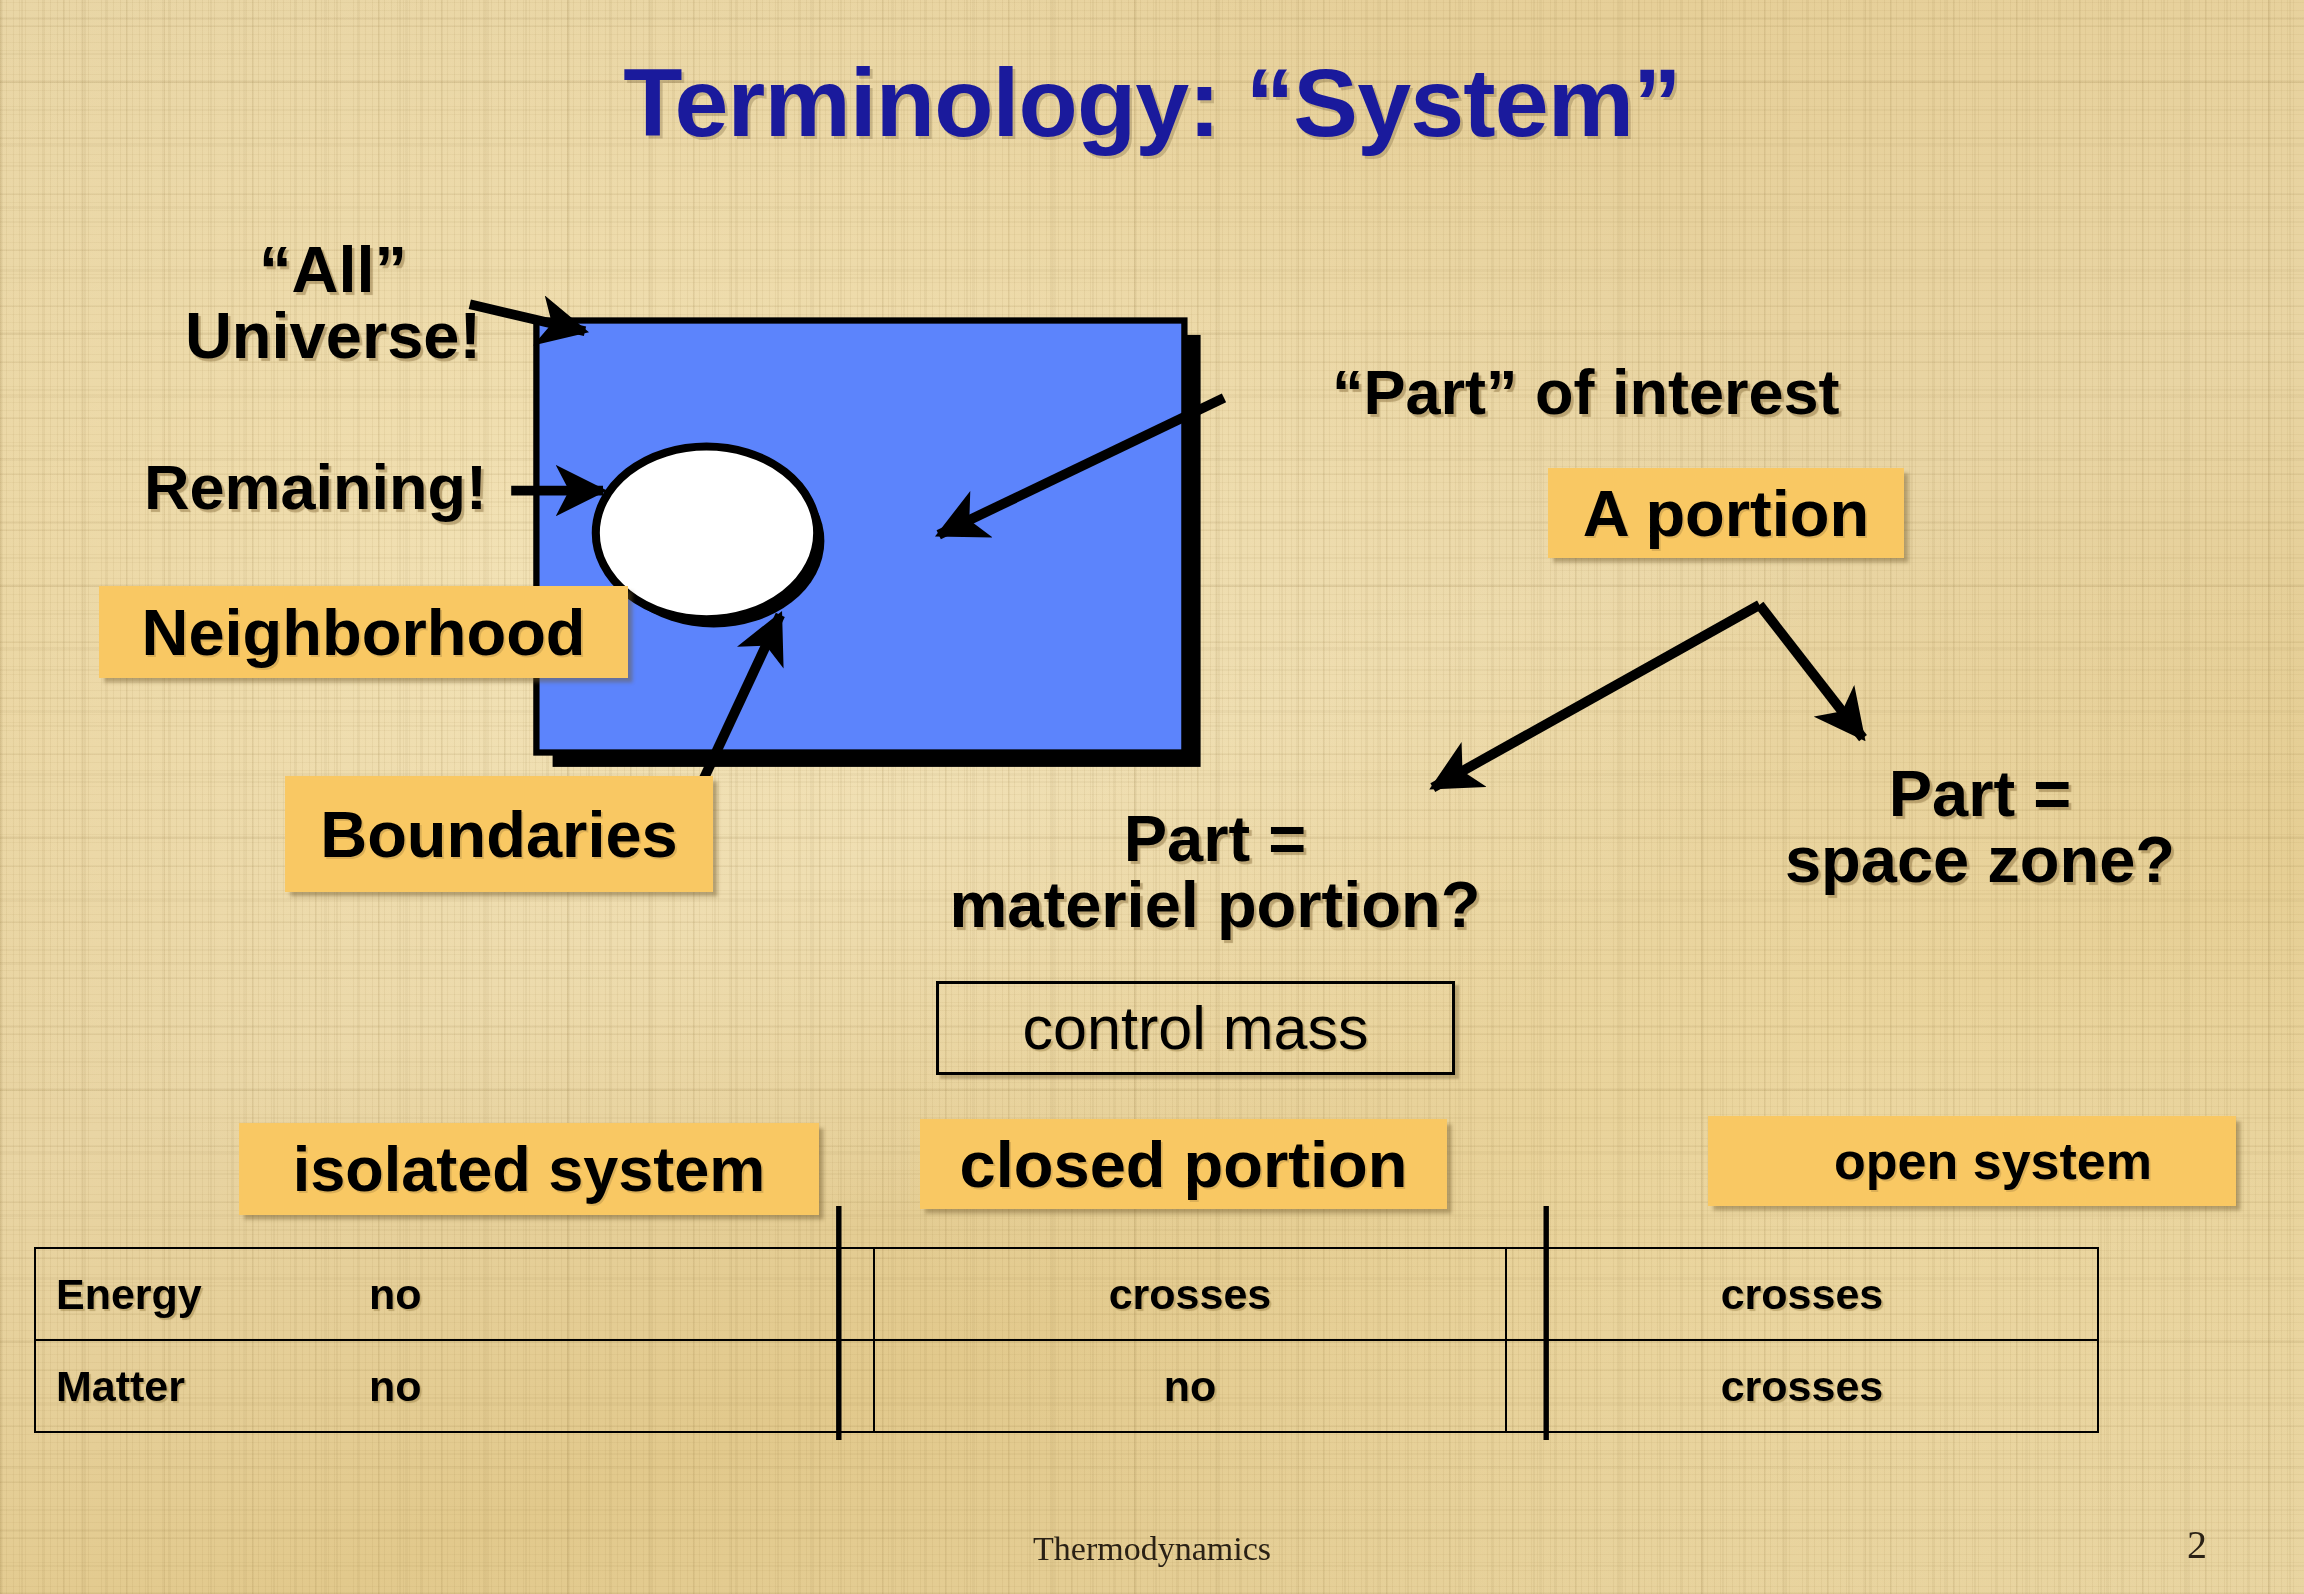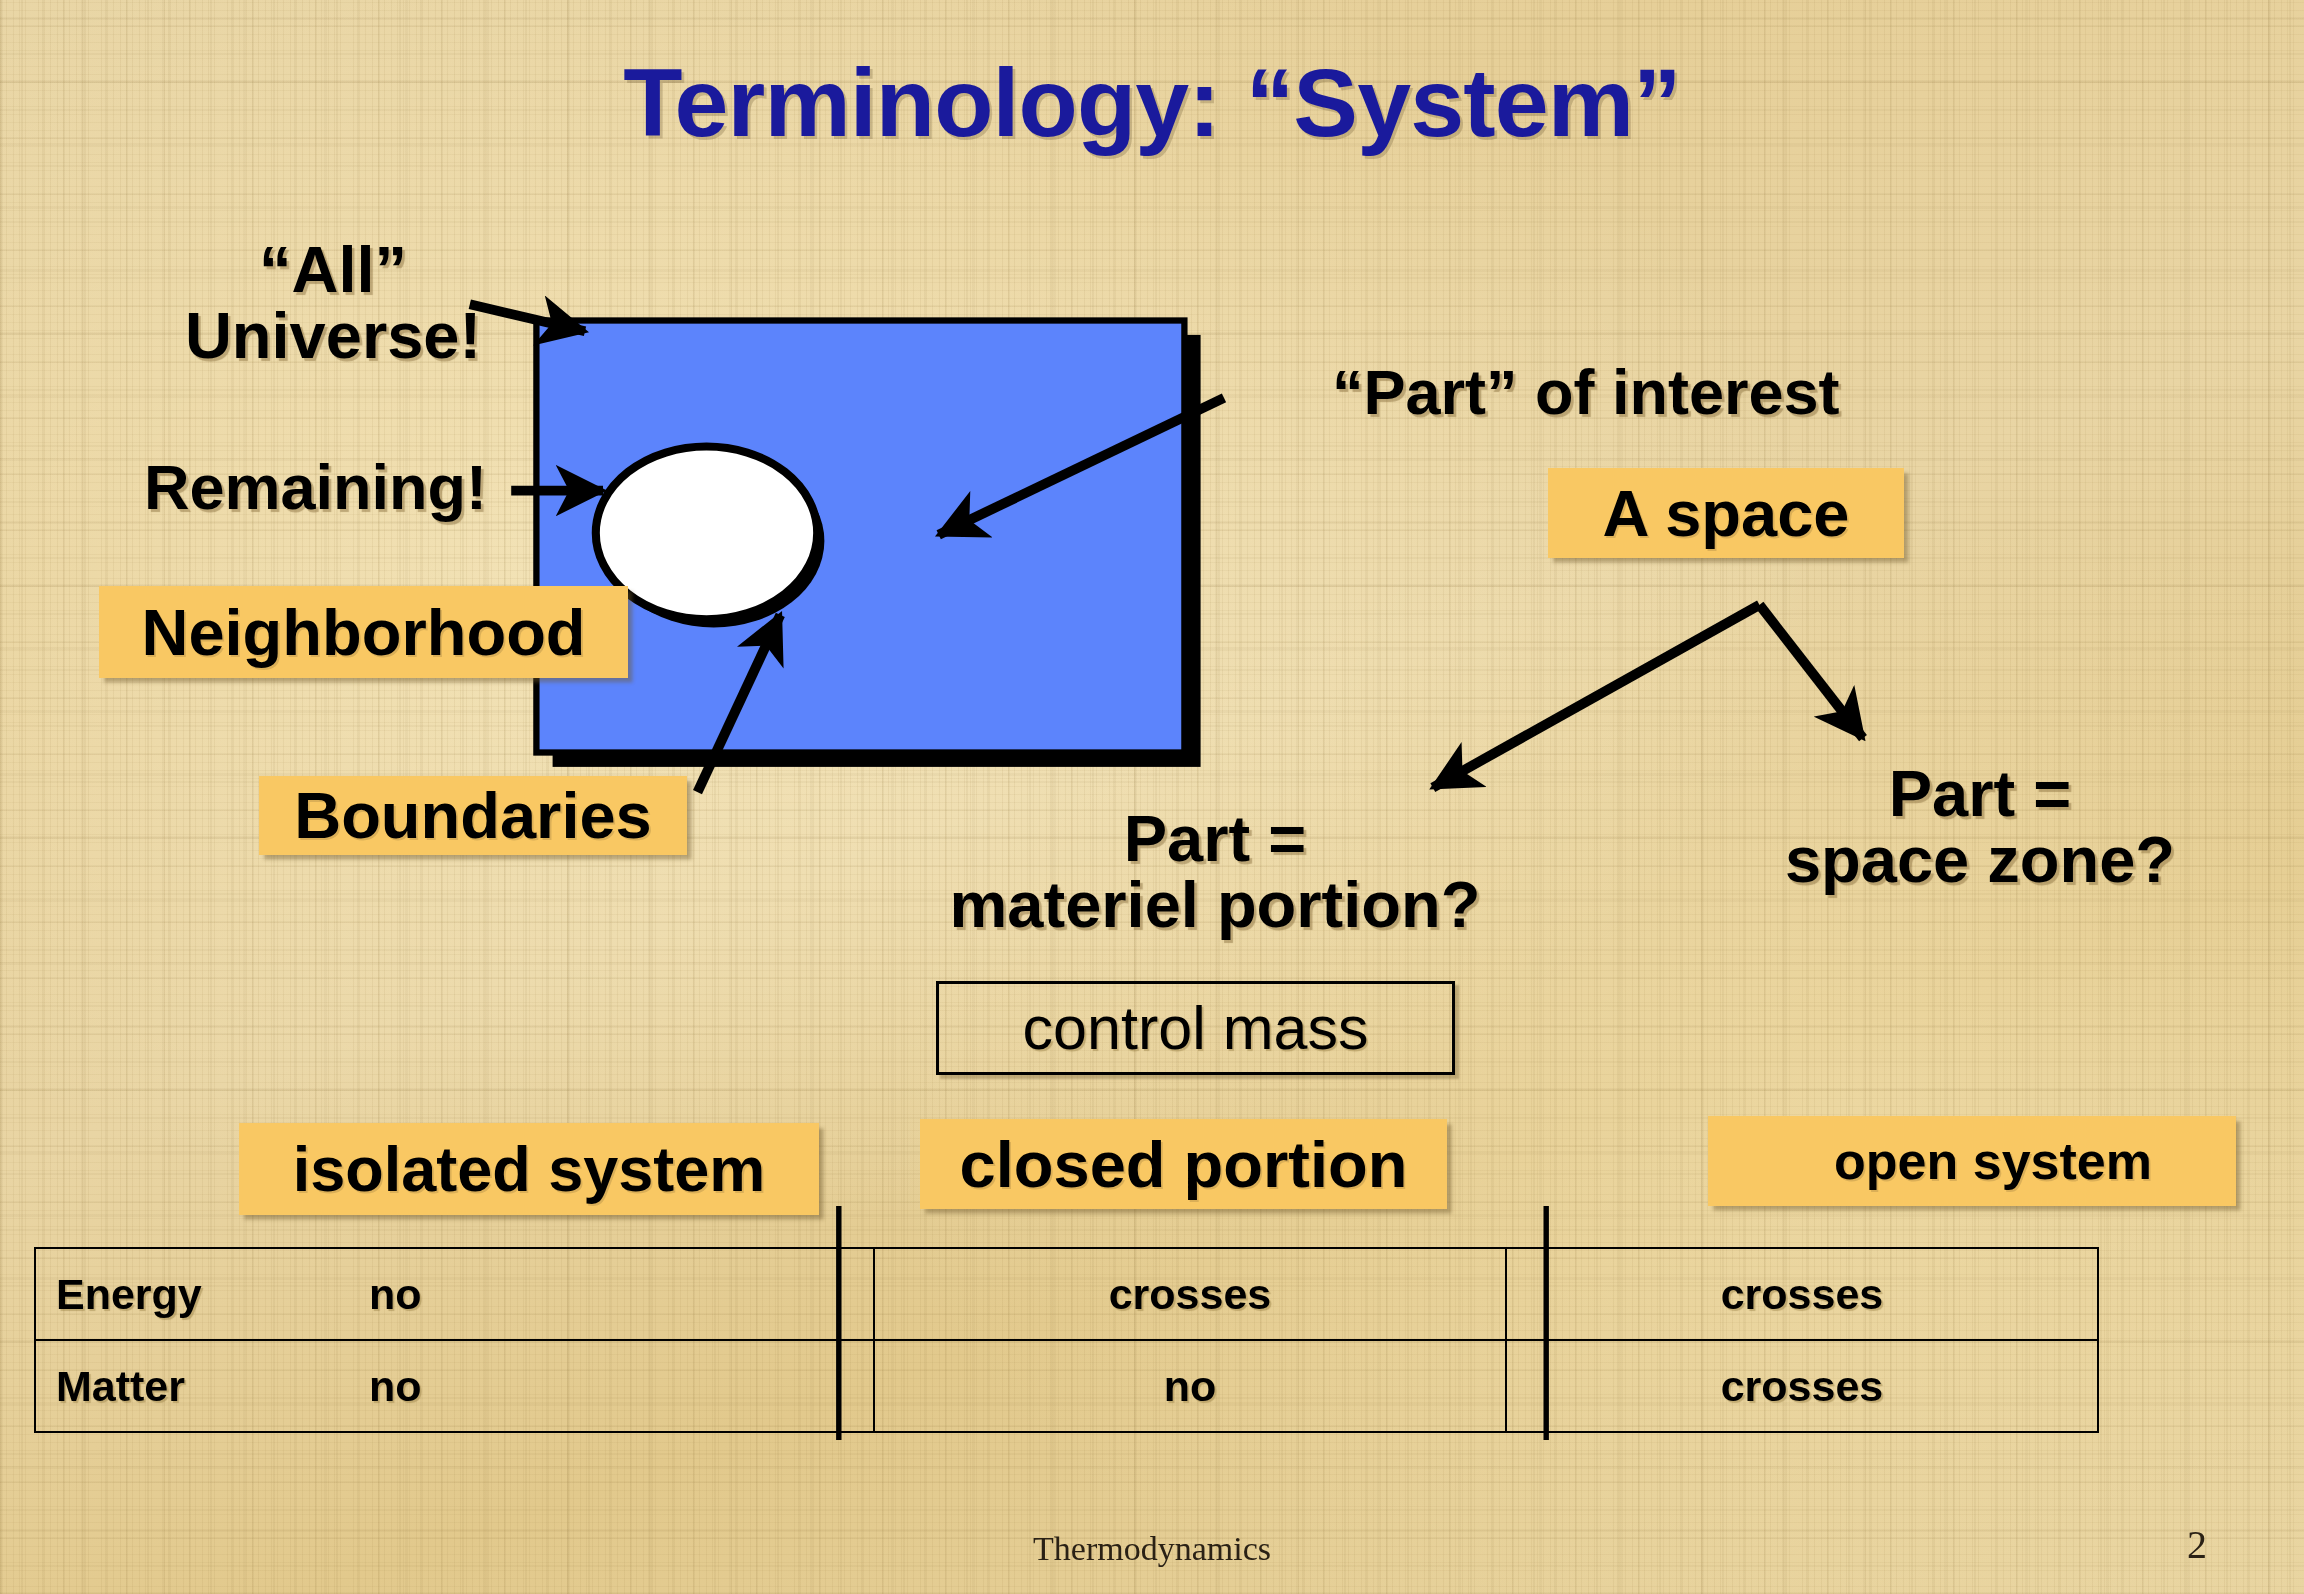--- a/index.html
+++ b/index.html
@@ -154,23 +154,23 @@
   <div class="lbl" style="left:1332px; top:360px; width:630px; font-size:63px; text-align:left;">“Part” of interest</div>
 
   <div class="lbl" style="left:900px; top:806px; width:630px; font-size:65px; text-align:center;">Part =
 materiel portion?</div>
 
   <div class="lbl" style="left:1692px; top:761px; width:576px; font-size:65px; text-align:center;">Part =
 space zone?</div>
 
   <div class="ybox" style="left:99px; top:586px; width:529px; height:92px; font-size:65px;">Neighborhood</div>
 
-  <div class="ybox" style="left:259px; top:776px; width:428px; height:79px; font-size:65px;text-align:right;">Boundaries</div>
-
-  <div class="ybox" style="left:1548px; top:468px; width:356px; height:90px; font-size:65px;">A space</div>
+  <div class="ybox" style="left:285px; top:776px; width:428px; height:116px; font-size:65px;text-align:right;">Boundaries</div>
+
+  <div class="ybox" style="left:1548px; top:468px; width:356px; height:90px; font-size:65px;">A portion</div>
 
   <div class="ybox" style="left:920px; top:1119px; width:527px; height:90px; font-size:65px;">closed portion</div>
 
   <div class="ybox" style="left:1708px; top:1116px; width:486px; height:90px; font-size:52px;padding-left:42px;">open system</div>
 
   <div class="ybox" style="left:239px; top:1123px; width:580px; height:92px; font-size:63px;">isolated system</div>
 
   <div class="obox" style="left:936px; top:981px; width:513px; height:88px; font-size:61px;">control mass</div>
 
 

